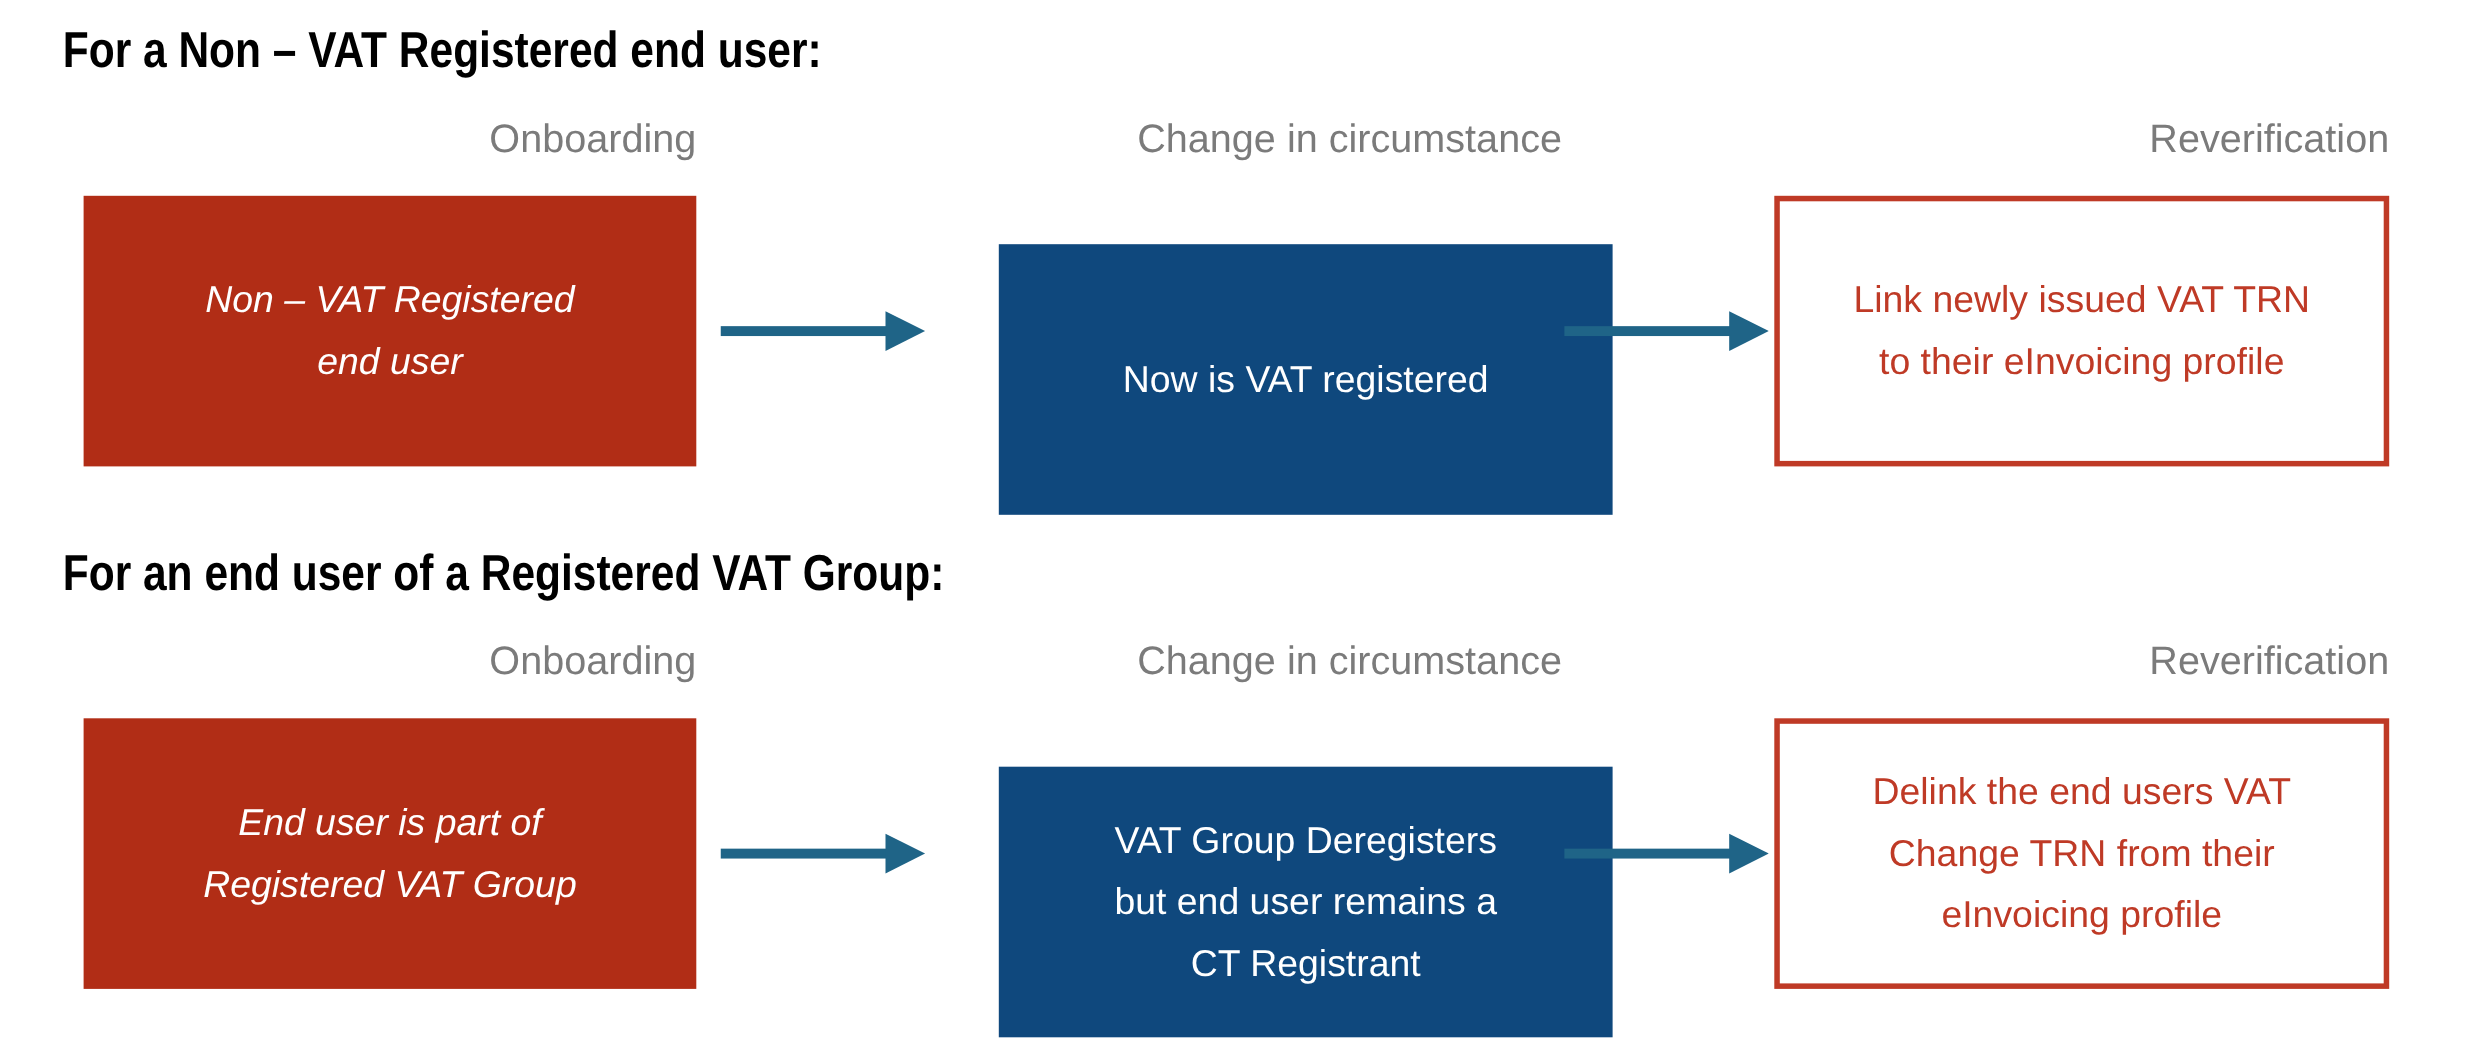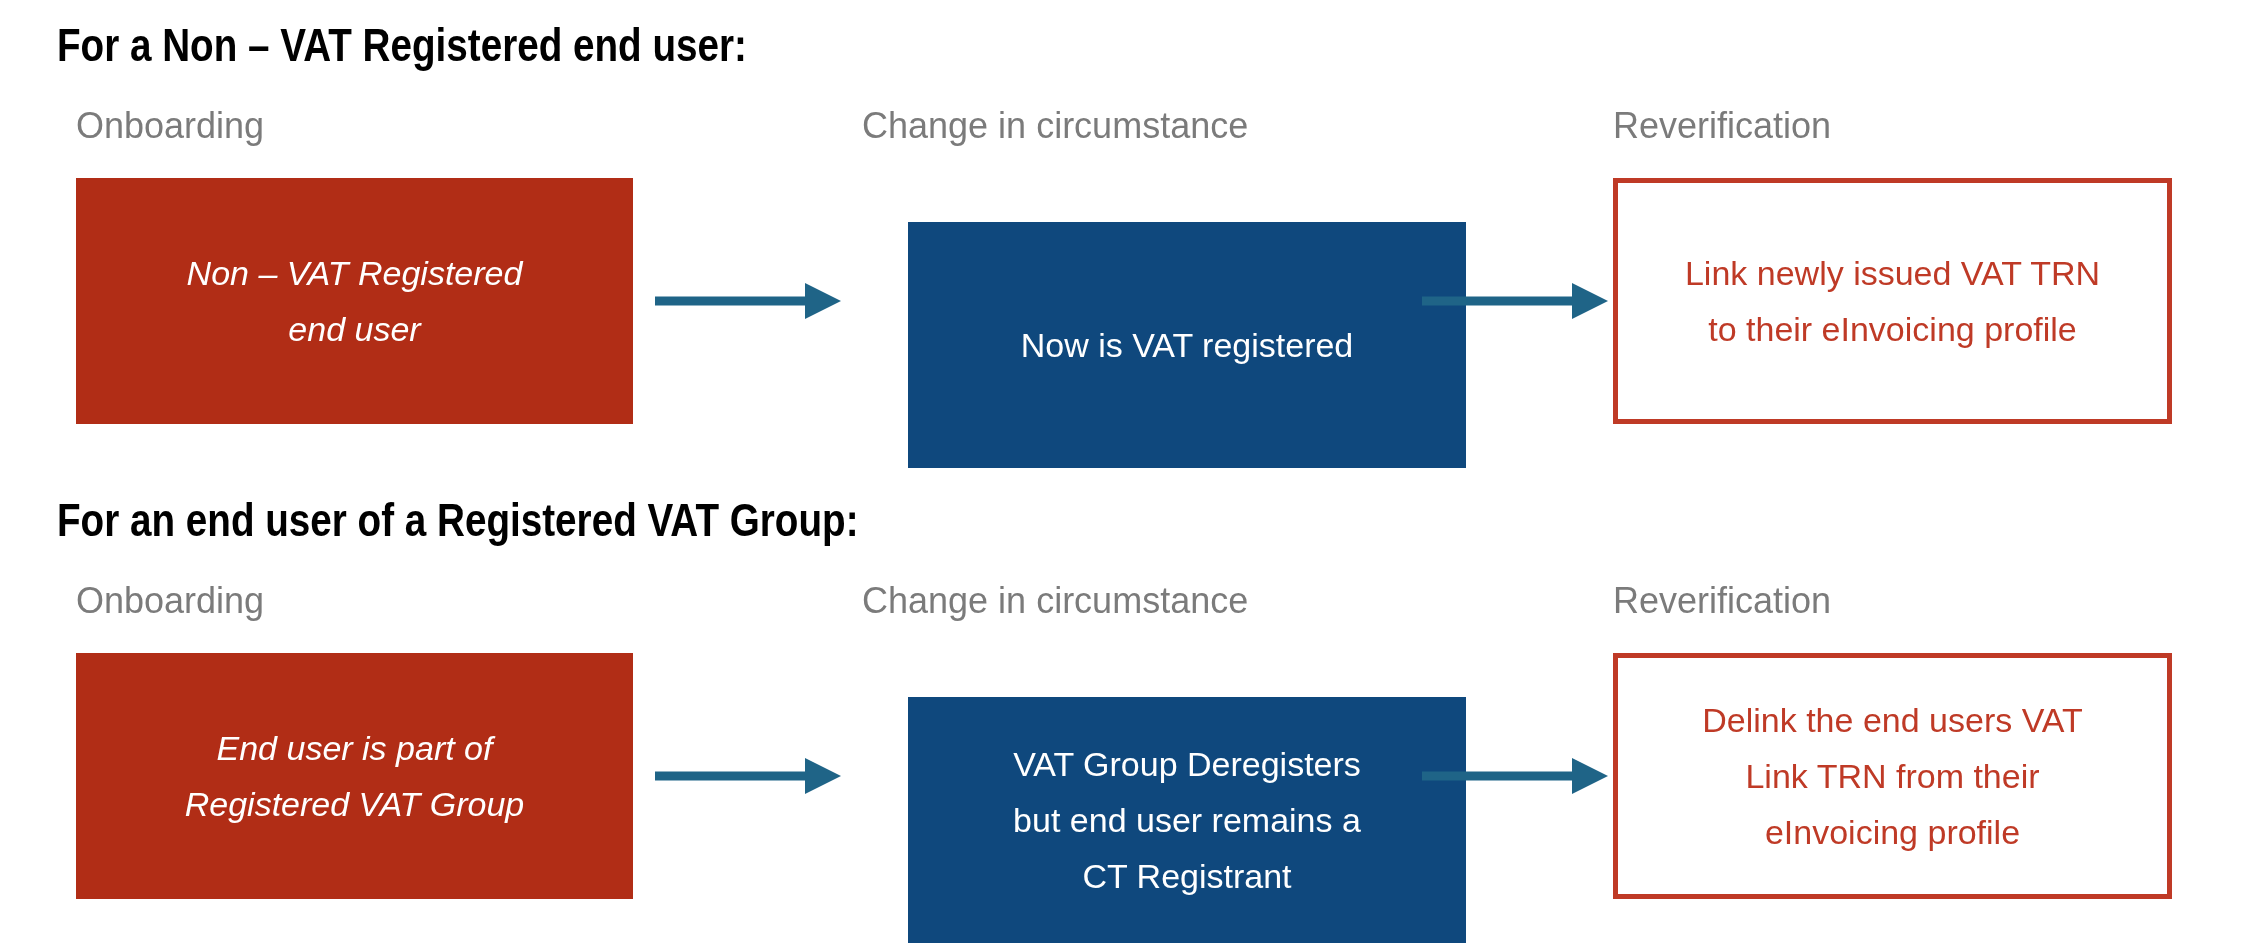--- a/index.html
+++ b/index.html
@@ -24,21 +24,21 @@
   .section-1{top:475px;}
   .section-title{
     position:absolute;left:57px;top:18px;
     font-size:46px;font-weight:700;color:var(--title);
     transform:scaleX(0.84);transform-origin:0 0;
     white-space:nowrap;letter-spacing:0;
   }
   .col-header{
     position:absolute;top:104px;
     font-size:36px;color:var(--gray);
-    text-align:left;line-height:1.2;
+    text-align:right;line-height:1.2;
   }
   .col-header.c0{left:76px;width:557px;}
   .col-header.c1{left:862px;width:558px;}
   .col-header.c2{left:1613px;width:559px;}
   .box{
     position:absolute;top:178px;height:246px;
     display:flex;align-items:center;justify-content:center;
     text-align:center;font-size:34px;line-height:1.65;
   }
   .box-red{
@@ -111,14 +111,14 @@
 
   <div class="box box-blue">VAT Group Deregisters but end user remains a CT Registrant</div>
 
   <div class="flow-arrow a1">
     <svg viewBox="0 0 186 40" xmlns="http://www.w3.org/2000/svg">
       <rect x="0" y="15.5" width="152" height="9" fill="currentColor"></rect>
       <polygon points="150,2 186,20 150,38" fill="currentColor"></polygon>
     </svg>
   </div>
 
-  <div class="box box-outline">Delink the end users VAT Link TRN from their eInvoicing profile</div>
+  <div class="box box-outline">Delink the end users VAT Change TRN from their eInvoicing profile</div>
 </div>
 
 </body></html>

